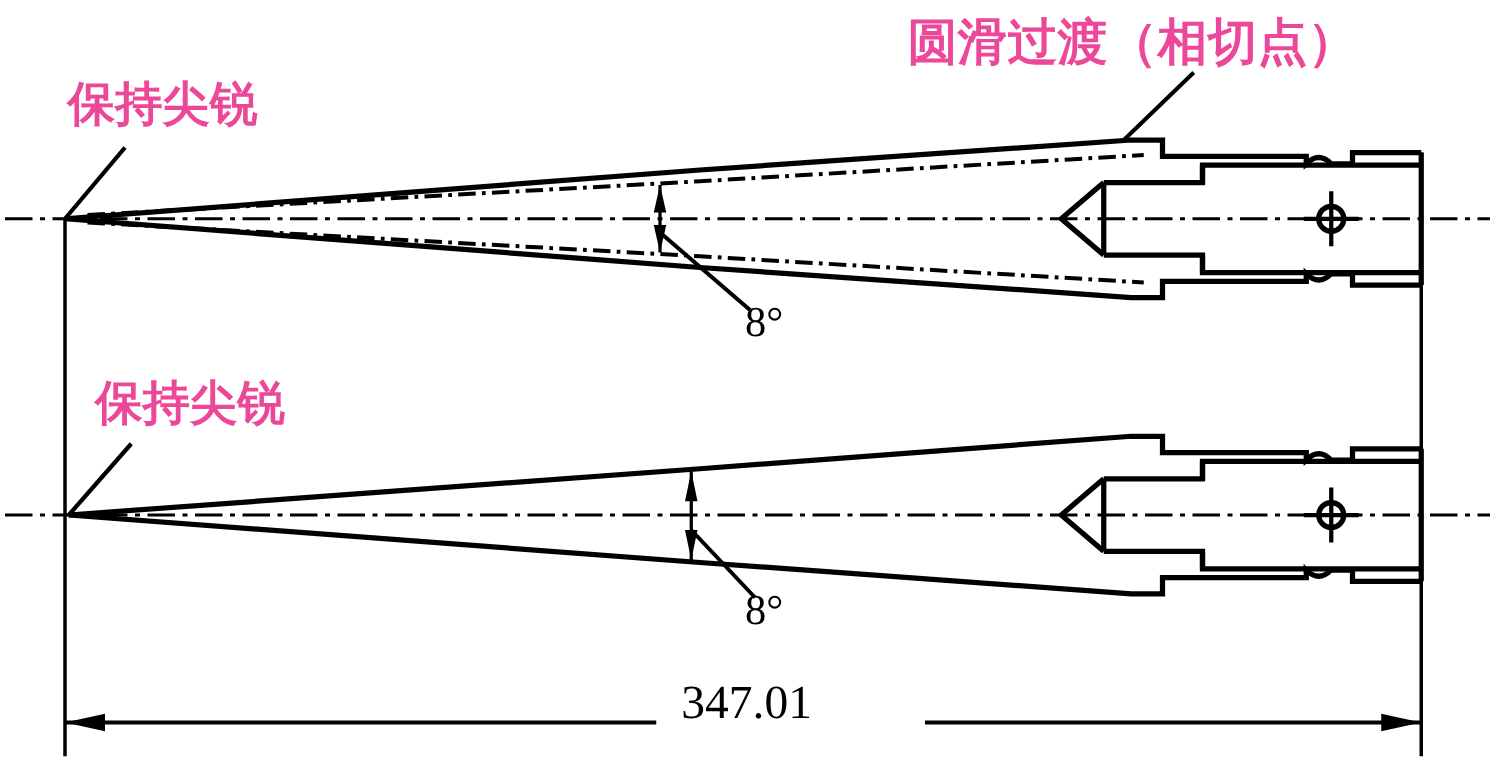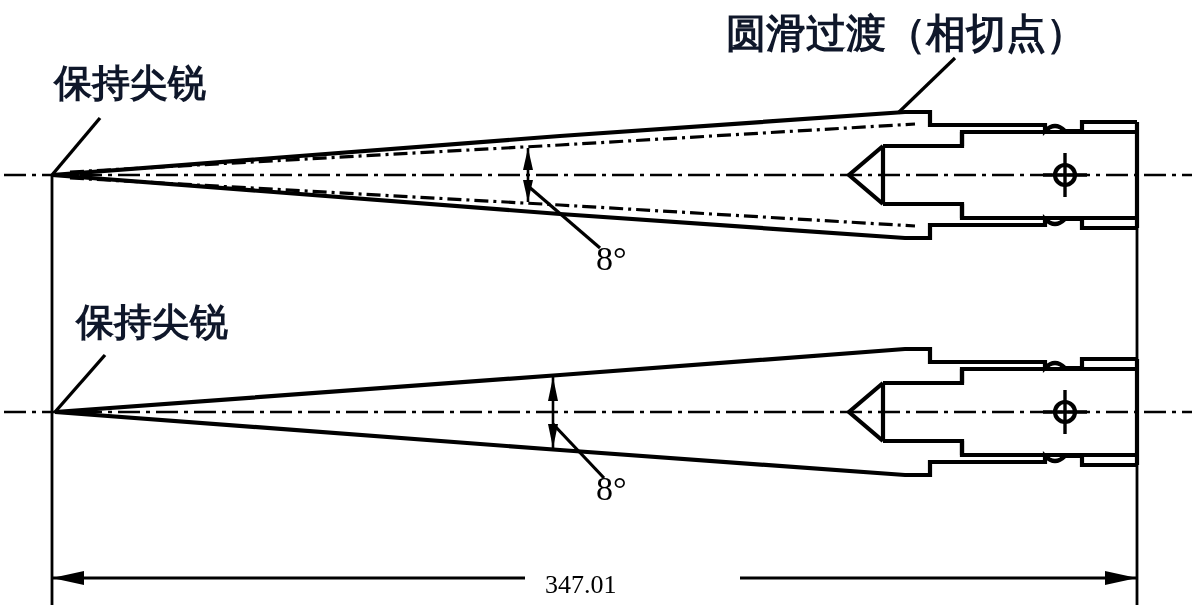--- a/index.html
+++ b/index.html
@@ -19,21 +19,21 @@
   }
   #sheet svg {
     position: absolute;
     left: 0;
     top: 0;
   }
   .cjk-label {
     position: absolute;
     font-family: Liberation Serif, serif;
     font-weight: 700;
-    color: #0f172a;
+    color: #ec4899;
     white-space: nowrap;
     letter-spacing: 0px;
   }
   .num-label {
     position: absolute;
     font-family: "Liberation Serif", "DejaVu Serif", serif;
     color: #000000;
     white-space: nowrap;
   }
   #lbl-tangent {
@@ -56,22 +56,22 @@
     top: 240px;
     font-size: 34px;
   }
   #lbl-angle-bottom {
     left: 596px;
     top: 470px;
     font-size: 34px;
   }
   #lbl-length {
     left: 545px;
-    top: 570px;
-    font-size: 26px;
+    top: 540px;
+    font-size: 38px;
   }
 </style>
 </head>
 <body>
 
 <div id="sheet">
 
   <svg width="1200" height="614" viewBox="0 0 1200 614">
 
     <g>

